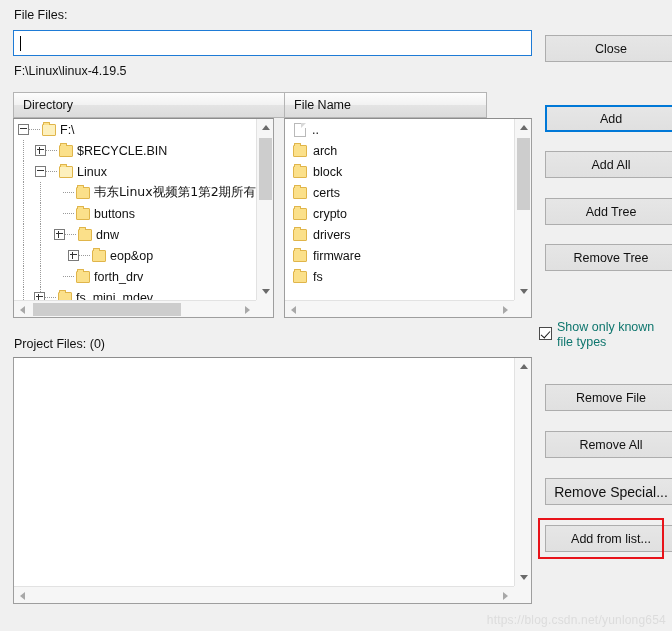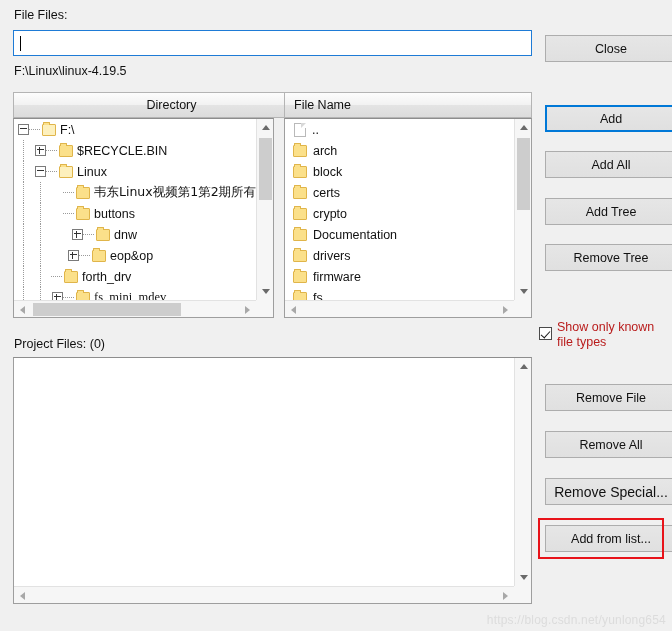--- a/index.html
+++ b/index.html
@@ -36,24 +36,24 @@
     display:flex;align-items:center;
   }
   .panel-header span{margin-left:9px;font-size:12.5px;color:#111;}
   .listframe{
     position:absolute;box-sizing:border-box;
     border:1px solid #9e9e9e;border-top:1px solid #8d8d8d;
     background:#fff;overflow:hidden;
   }
 
   
-  #dir-header{left:13px;top:92px;width:308px;justify-content:center;}
+  #dir-header{left:13px;top:92px;width:308px;}
   #dir-frame{left:13px;top:118px;width:261px;height:200px;}
   
-  #file-header{left:284px;top:92px;width:248px;}
+  #file-header{left:284px;top:92px;width:203px;}
   #file-frame{left:284px;top:118px;width:248px;height:200px;}
   
   #proj-label{position:absolute;left:14px;top:337px;}
   #proj-frame{left:13px;top:357px;width:519px;height:247px;}
 
   
   .list-inner{position:absolute;left:0;top:0;right:17px;bottom:17px;overflow:hidden;background:#fff;}
 
   
   .trow{height:21px;display:flex;align-items:center;position:relative;white-space:nowrap;}
@@ -145,21 +145,21 @@
   
   #chk-wrap{position:absolute;left:539px;top:320px;width:128px;display:flex;align-items:flex-start;}
   #chk-box{
     width:13px;height:13px;border:1px solid #4a4a4a;background:#fff;
     box-sizing:border-box;position:relative;flex:0 0 auto;margin-top:7px;
   }
   #chk-box .tick{
     position:absolute;left:3px;top:1px;width:4px;height:8px;
     border:solid #1a1a1a;border-width:0 1.6px 1.6px 0;transform:rotate(42deg);
   }
-  #chk-label{margin-left:5px;font-size:12.5px;line-height:15px;color:#b91c1c;}
+  #chk-label{margin-left:5px;font-size:12.5px;line-height:15px;color:#0f766e;}
 
   
   #watermark{
     position:absolute;right:6px;bottom:4px;
     font-size:12px;color:#dcdcdc;letter-spacing:.2px;
     white-space:nowrap;pointer-events:none;
   }
 </style>
 </head>
 <body>
@@ -209,45 +209,45 @@
           <span class="tlabel cjk">韦东Linux视频第1第2期所有源码</span>
         </div>
         <div class="trow" style="padding-left: 38px;">
           <div class="vdot" style="left: 9px;"></div>
           <div class="vdot" style="left: 26px;"></div>
           <span class="toggle-spacer"></span>
           <span class="dotline"></span>
           <span class="folder"></span>
           <span class="tlabel">buttons</span>
         </div>
-        <div class="trow" style="padding-left: 58px;">
+        <div class="trow" style="padding-left: 40px;">
           <div class="vdot" style="left: 9px;"></div>
           <div class="vdot" style="left: 26px;"></div>
           <span class="toggle plus"></span>
           <span class="dotline"></span>
           <span class="folder"></span>
           <span class="tlabel">dnw</span>
         </div>
         <div class="trow" style="padding-left: 54px;">
           <div class="vdot" style="left: 9px;"></div>
           <div class="vdot" style="left: 26px;"></div>
           <span class="toggle plus"></span>
           <span class="dotline"></span>
           <span class="folder"></span>
           <span class="tlabel">eop&amp;op</span>
         </div>
-        <div class="trow" style="padding-left: 26px; align-items: center;">
+        <div class="trow" style="padding-left: 38px; align-items: center;">
           <div class="vdot" style="left: 9px;"></div>
           <div class="vdot" style="left: 26px;"></div>
           <span class="toggle-spacer"></span>
           <span class="dotline"></span>
           <span class="folder"></span>
           <span class="tlabel">forth_drv</span>
         </div>
-        <div class="trow" style="padding-left: 38px; font-family: Liberation Serif, serif;">
+        <div class="trow" style="padding-left: 20px;">
           <div class="vdot" style="left: 9px;"></div>
           <div class="vdot" style="left: 26px;"></div>
           <span class="toggle plus"></span>
           <span class="dotline"></span>
           <span class="folder"></span>
           <span class="tlabel">fs_mini_mdev</span>
         </div>
       </div>
 
     <div class="vscroll">
@@ -288,24 +288,20 @@
           <span class="folder"></span>
           <span class="flabel">block</span>
         </div>
         <div class="frow">
           <span class="folder"></span>
           <span class="flabel">certs</span>
         </div>
         <div class="frow">
           <span class="folder"></span>
           <span class="flabel">crypto</span>
-        </div>
-        <div class="frow">
-          <span class="folder"></span>
-          <span class="flabel">Documentation</span>
         </div>
         <div class="frow">
           <span class="folder"></span>
           <span class="flabel">drivers</span>
         </div>
         <div class="frow">
           <span class="folder"></span>
           <span class="flabel">firmware</span>
         </div>
         <div class="frow">

